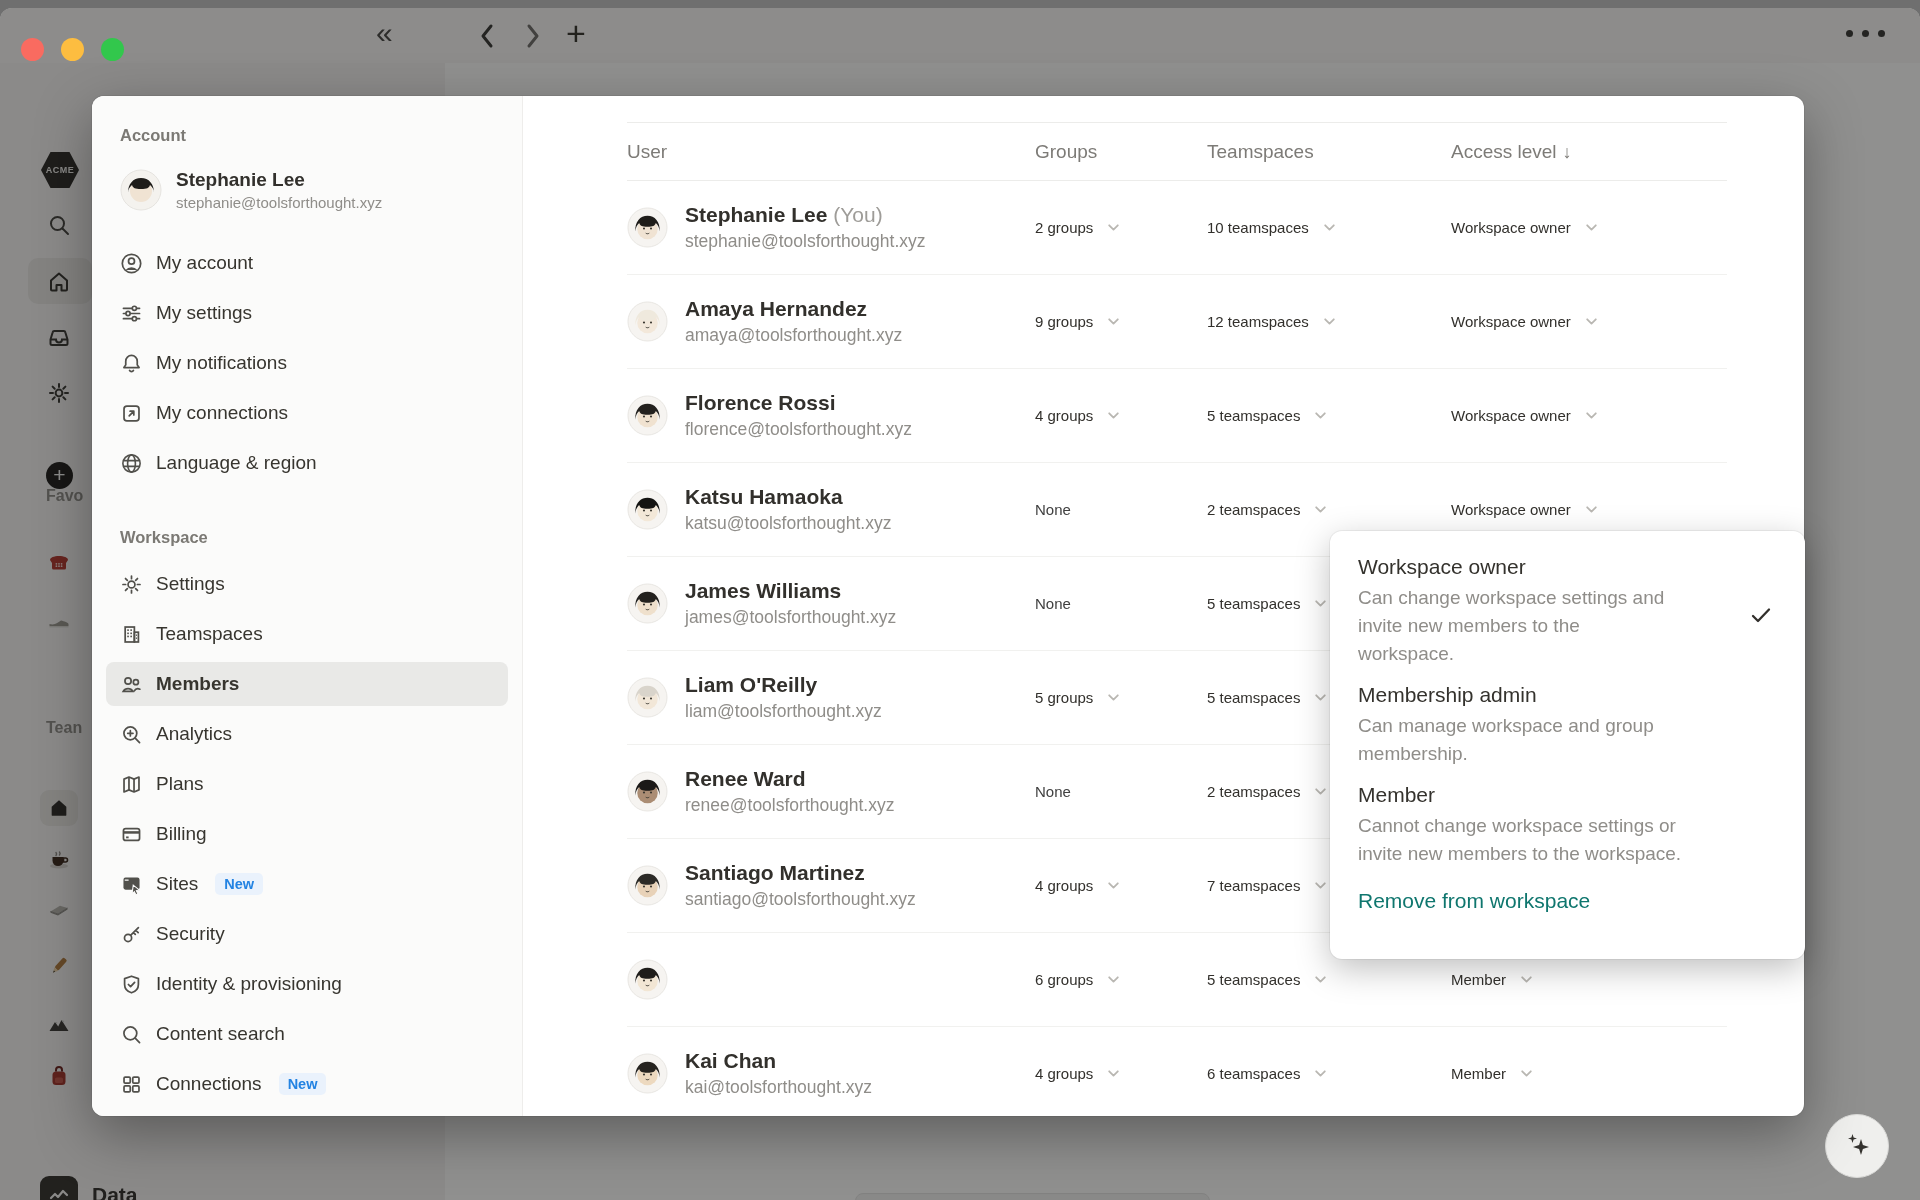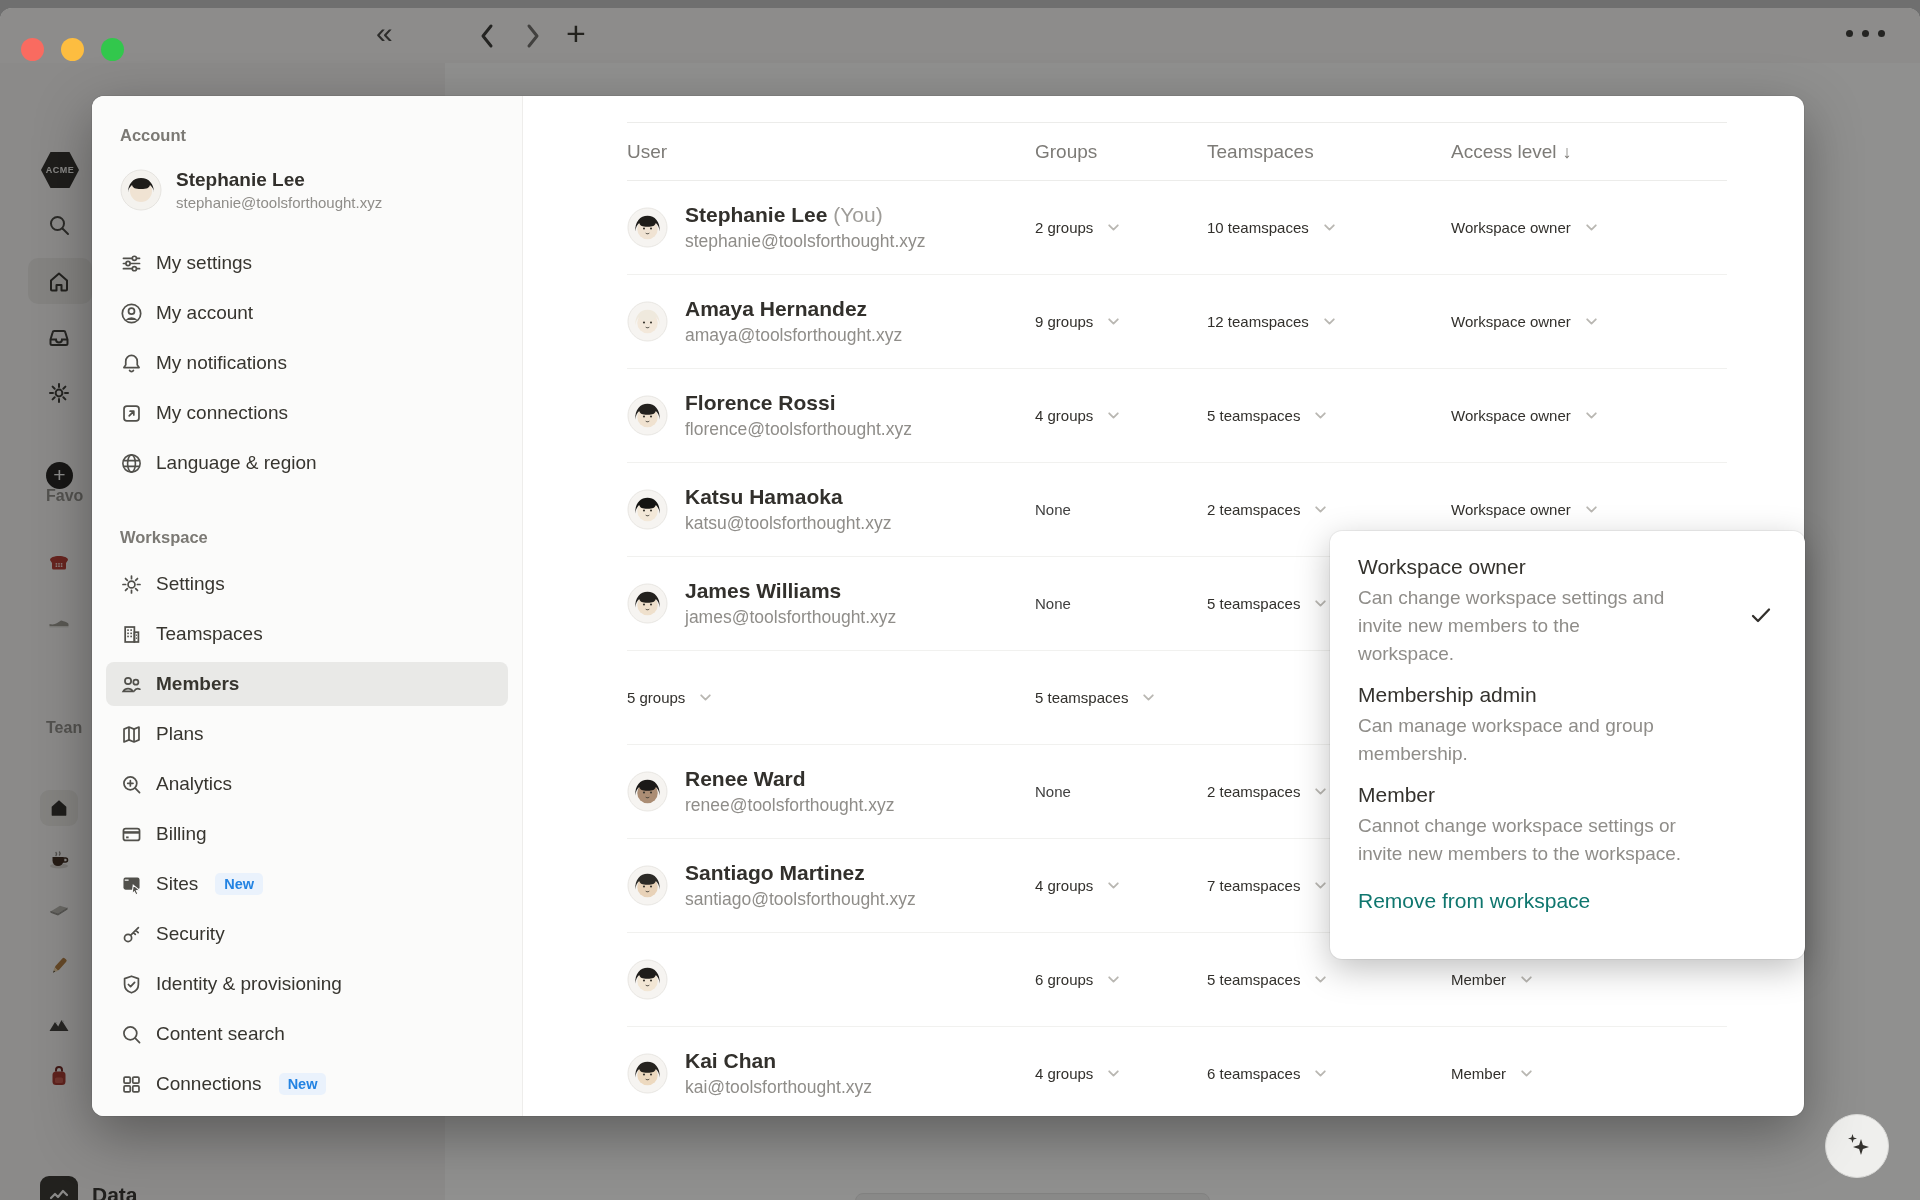--- a/index.html
+++ b/index.html
@@ -268,36 +268,36 @@
             <path d="M8 24c0-9 5-15 13-15s13 6 13 15c0-4-2-6-4-8-1 3-3 4-9 4s-8-1-9-4c-2 2-4 4-4 8z" fill="#1f1d1a"></path>
           </svg>
           <div>
             <div class="p-name">Stephanie Lee</div>
             <div class="p-email">stephanie@toolsforthought.xyz</div>
           </div>
         </div>
         <div class="nav-list" id="account-list">
             <div class="nav-item">
               <svg viewBox="0 0 20 20">
+                <circle cx="10" cy="10" r="8" fill="none" stroke="#51504b" stroke-width="1.5"></circle>
+                <circle cx="10" cy="8" r="2.6" fill="none" stroke="#51504b" stroke-width="1.5"></circle>
+                <path d="M4.8 15.7a6.6 6.6 0 0 1 10.4 0" fill="#51504b"></path>
+              </svg>
+              <span>My account</span>
+            </div>
+            <div class="nav-item">
+              <svg viewBox="0 0 20 20">
                 <g stroke="#51504b" stroke-width="1.5" stroke-linecap="round">
                   <path d="M3 5.5h14M3 10h14M3 14.5h14"></path>
                   <circle cx="12.5" cy="5.5" r="1.8" fill="#fbfbfa"></circle>
                   <circle cx="7" cy="10" r="1.8" fill="#fbfbfa"></circle>
                   <circle cx="12.5" cy="14.5" r="1.8" fill="#fbfbfa"></circle>
                 </g>
               </svg>
               <span>My settings</span>
-            </div>
-            <div class="nav-item">
-              <svg viewBox="0 0 20 20">
-                <circle cx="10" cy="10" r="8" fill="none" stroke="#51504b" stroke-width="1.5"></circle>
-                <circle cx="10" cy="8" r="2.6" fill="none" stroke="#51504b" stroke-width="1.5"></circle>
-                <path d="M4.8 15.7a6.6 6.6 0 0 1 10.4 0" fill="#51504b"></path>
-              </svg>
-              <span>My account</span>
             </div>
             <div class="nav-item">
               <svg viewBox="0 0 20 20">
                 <path d="M10 3a5 5 0 0 1 5 5v3.2l1.6 2.3H3.4L5 11.2V8a5 5 0 0 1 5-5z" fill="none" stroke="#51504b" stroke-width="1.5" stroke-linejoin="round"></path>
                 <path d="M8.3 16a1.9 1.9 0 0 0 3.4 0" fill="none" stroke="#51504b" stroke-width="1.5" stroke-linecap="round"></path>
               </svg>
               <span>My notifications</span>
             </div>
             <div class="nav-item">
               <svg viewBox="0 0 20 20">
@@ -351,36 +351,36 @@
                   <circle cx="7" cy="7" r="2.7"></circle>
                   <circle cx="13.8" cy="8" r="2.2"></circle>
                   <path d="M2.8 16a4.8 4.8 0 0 1 8.4 0z"></path>
                   <path d="M12.3 15.6a4 4 0 0 1 5-1.5"></path>
                 </g>
               </svg>
               <span>Members</span>
             </div>
             <div class="nav-item">
               <svg viewBox="0 0 20 20">
-                <g fill="none" stroke="#51504b" stroke-width="1.5" stroke-linejoin="round">
-                  <path d="M3.5 5.3l4.3-1.8 4.4 1.8 4.3-1.8v11.2l-4.3 1.8-4.4-1.8-4.3 1.8z"></path>
-                  <path d="M7.8 3.5v11.2M12.2 5.3v11.2"></path>
-                </g>
-              </svg>
-              <span>Plans</span>
-            </div>
-            <div class="nav-item">
-              <svg viewBox="0 0 20 20">
                 <g fill="none" stroke="#51504b" stroke-width="1.5" stroke-linecap="round">
                   <circle cx="9" cy="9" r="5.6"></circle>
                   <path d="M13.2 13.2L17 17"></path>
                   <path d="M9 6.7v4.6M6.7 9h4.6"></path>
                 </g>
               </svg>
               <span>Analytics</span>
+            </div>
+            <div class="nav-item">
+              <svg viewBox="0 0 20 20">
+                <g fill="none" stroke="#51504b" stroke-width="1.5" stroke-linejoin="round">
+                  <path d="M3.5 5.3l4.3-1.8 4.4 1.8 4.3-1.8v11.2l-4.3 1.8-4.4-1.8-4.3 1.8z"></path>
+                  <path d="M7.8 3.5v11.2M12.2 5.3v11.2"></path>
+                </g>
+              </svg>
+              <span>Plans</span>
             </div>
             <div class="nav-item">
               <svg viewBox="0 0 20 20">
                 <rect x="3" y="4.8" width="14" height="10.4" rx="2" fill="none" stroke="#51504b" stroke-width="1.5"></rect>
                 <path d="M3 8.2h14" stroke="#51504b" stroke-width="2.2"></path>
                 <rect x="5.3" y="11.7" width="2.2" height="1.6" fill="#51504b"></rect>
               </svg>
               <span>Billing</span>
             </div>
             <div class="nav-item">
@@ -620,20 +620,34 @@
                   <span>5 teamspaces</span>
                   <span class="chev">
                     <svg viewBox="0 0 15 15">
                       <path d="M3.2 5.3l4.3 4.3 4.3-4.3" fill="none" stroke="#b9b7b2" stroke-width="1.8" stroke-linecap="round" stroke-linejoin="round"></path>
                     </svg>
                   </span>
                 </div>
                 <div class="dcell"></div>
               </div>
               <div class="trow">
+                <div class="ucell">
+                  <svg viewBox="0 0 42 42">
+    <circle cx="21" cy="21" r="20" fill="#f6f4f1" stroke="#e7e5e1"></circle>
+    <circle cx="21" cy="22.5" r="10.5" fill="#f2e7d8"></circle>
+    <path d="M8.5 25c-.5-10 5-16 12.5-16S34 15 33.5 25c-.5-4.5-2-6.5-4-8.5-1 2.8-3 3.8-8.5 3.8s-7.5-1-8.5-3.8c-2 2-3.5 4-4 8.5z" fill="#d9d4cb"></path>
+    <circle cx="17.4" cy="22" r="1.1" fill="#3a362f"></circle>
+                    <circle cx="24.6" cy="22" r="1.1" fill="#3a362f"></circle>
+    <path d="M19.2 26.8c1.1.8 2.5.8 3.6 0" fill="none" stroke="#3a362f" stroke-width="1"></path>
+  </svg>
+       <div>
+                    <div class="uname">Liam O'Reilly</div>
+       <div class="uemail">liam@toolsforthought.xyz</div>
+                  </div>
+                </div>
                 <div class="dcell">
                   <span class="">5 groups</span>
                   <span class="chev">
                     <svg viewBox="0 0 15 15">
                       <path d="M3.2 5.3l4.3 4.3 4.3-4.3" fill="none" stroke="#b9b7b2" stroke-width="1.8" stroke-linecap="round" stroke-linejoin="round"></path>
                     </svg>
                   </span>
                 </div>
                 <div class="dcell">
                   <span>5 teamspaces</span>

